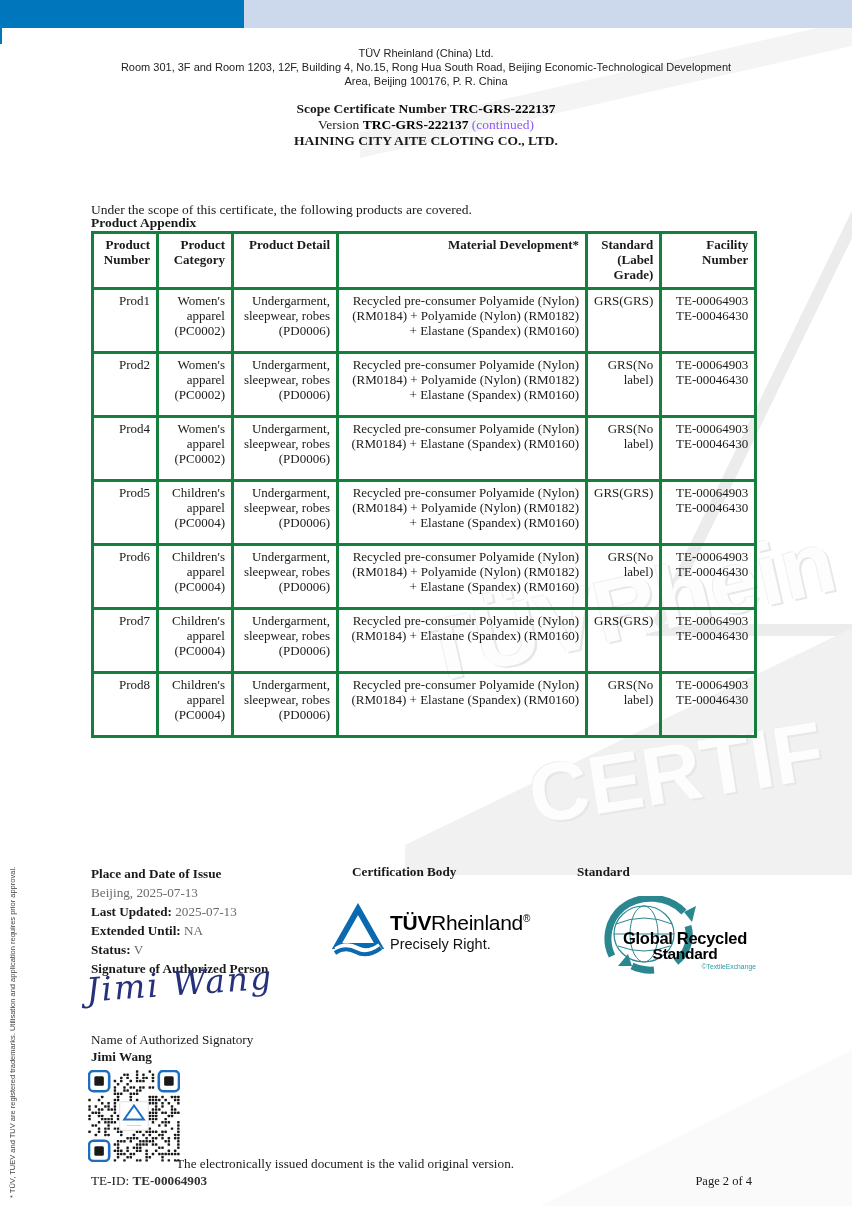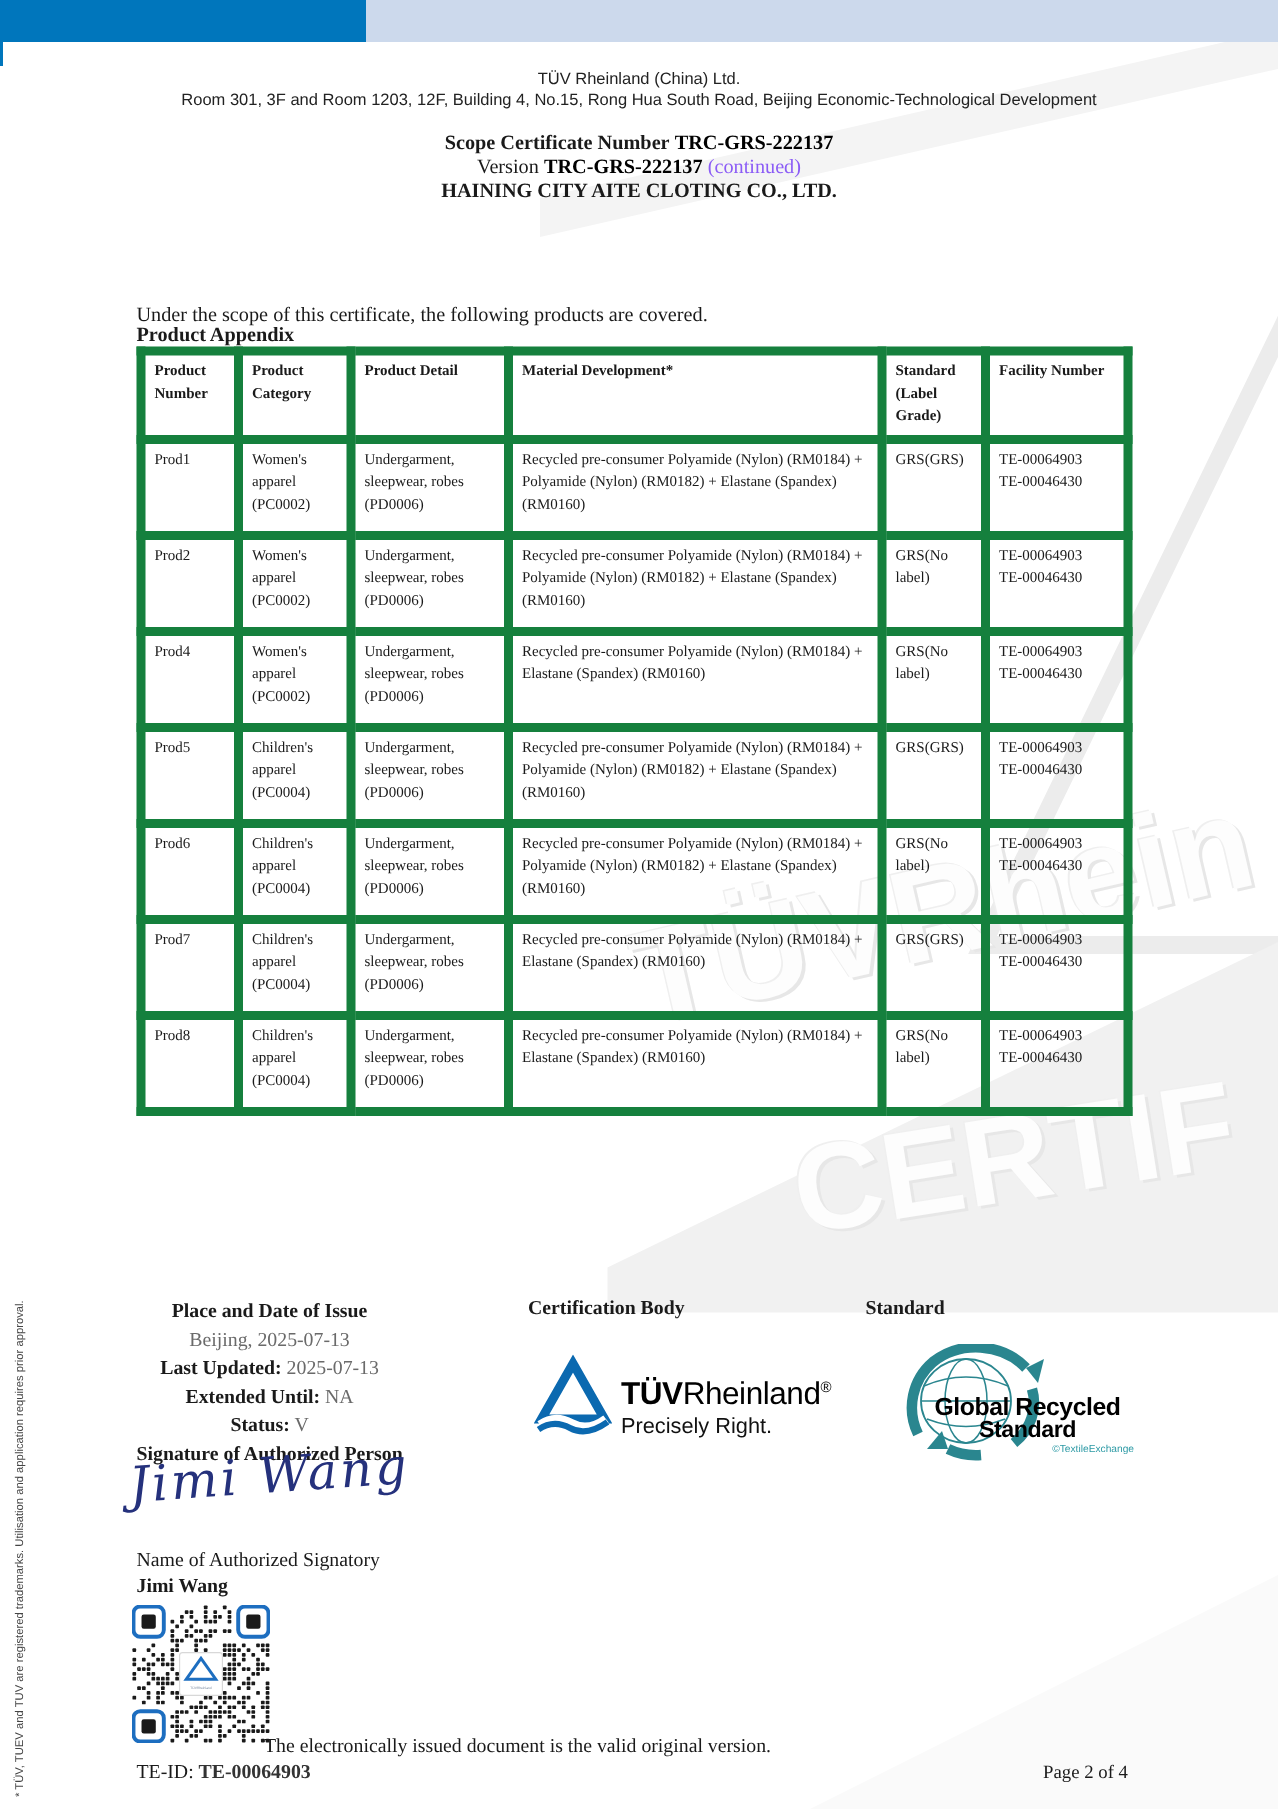--- a/index.html
+++ b/index.html
@@ -21,34 +21,34 @@
   .hdr-sans{font-family:"Liberation Sans",sans-serif;font-size:11px;line-height:14px;color:#222;}
   .hdr-serif{margin-top:13px;font-size:13.5px;line-height:16px;}
   .b{font-weight:bold;}
   .num{font-weight:bold;color:#000000;}
   .gray{color:#8b5cf6;}
   
   .intro{position:absolute;left:91px;top:182px;font-size:13.5px;margin-top:20px;}
   .appendix-title{position:absolute;left:91px;top:215px;font-size:13.5px;font-weight:bold;}
   table.products{position:absolute;left:91px;top:231px;border-collapse:collapse;table-layout:fixed;
                  border:1.5px solid #000;background:transparent;}
-  table.products th,table.products td{border:6px solid #15803d;padding:3px 6px 4px 6px;vertical-align:top;
-                 font-size:10px;line-height:15px;text-align:left;overflow:hidden;}
+  table.products th,table.products td{border:3px solid #15803d;padding:3px 6px 4px 6px;vertical-align:top;
+                 font-size:13px;line-height:15px;text-align:right;overflow:hidden;}
   table.products th{font-weight:bold;height:46px;}
   table.products tbody tr{height:64px;}
   td.facility,th{white-space:pre-line;}
   td.facility{white-space:pre-line;}
   
-  .issue{position:absolute;left:91px;top:864px;font-size:13.2px;line-height:19px;text-align:center;}
+  .issue{position:absolute;left:91px;top:864px;font-size:13.2px;line-height:19px;}
   .issue .lbl{font-weight:bold;color:#1a1a1a;}
   .issue .val{color:#6a6a6a;}
   .sec-label{position:absolute;font-size:13.2px;font-weight:bold;}
   .certbody-label{left:352px;top:864px;}
   .standard-label{left:577px;top:864px;}
-  .tuv-logo{position:absolute;left:356px;top:903px;display:flex;align-items:flex-end;}
+  .tuv-logo{position:absolute;left:332px;top:903px;display:flex;align-items:flex-start;}
   .tuv-text{margin-left:6px;font-family:"Liberation Sans",sans-serif;margin-top:8px;}
   .tuv-line1{font-size:21px;letter-spacing:-0.3px;color:#000;}
   .tuv-line1 .tb{font-weight:bold;}
   .tuv-line1 .reg{font-size:10px;vertical-align:super;}
   .tuv-tagline{font-size:14.5px;color:#111;margin-top:1px;}
   .grs-logo{position:absolute;left:592px;top:896px;width:170px;height:88px;}
   .grs-text{position:absolute;left:22px;top:34px;width:142px;text-align:center;
             font-family:"Liberation Sans",sans-serif;font-weight:bold;color:#000;}
   .grs-l1{font-size:16.5px;line-height:16px;letter-spacing:-0.3px;}
   .grs-l2{font-size:15.5px;line-height:15px;letter-spacing:-0.3px;}
@@ -84,20 +84,21 @@
   <div class="bar-dark"></div>
   <div class="bar-light"></div>
   <div class="edge-strip"></div>
 
   <div class="content">
 
     <div class="hdr">
       <div class="hdr-sans">
         <div>TÜV Rheinland (China) Ltd.</div>
         <div>Room 301, 3F and Room 1203, 12F, Building 4, No.15, Rong Hua South Road, Beijing Economic-Technological Development</div>
+        <div>Area, Beijing 100176, P. R. China</div>
       </div>
       <div class="hdr-serif">
         <div><span class="b">Scope Certificate Number</span>&nbsp;<span class="num">TRC-GRS-222137</span></div>
         <div><span>Version</span>&nbsp;<span class="num">TRC-GRS-222137</span>&nbsp;<span class="gray">(continued)</span></div>
         <div class="b">HAINING CITY AITE CLOTING CO., LTD.</div>
       </div>
     </div>
 
     <div class="intro">Under the scope of this certificate, the following products are covered.</div>
     <div class="appendix-title">Product Appendix</div>

